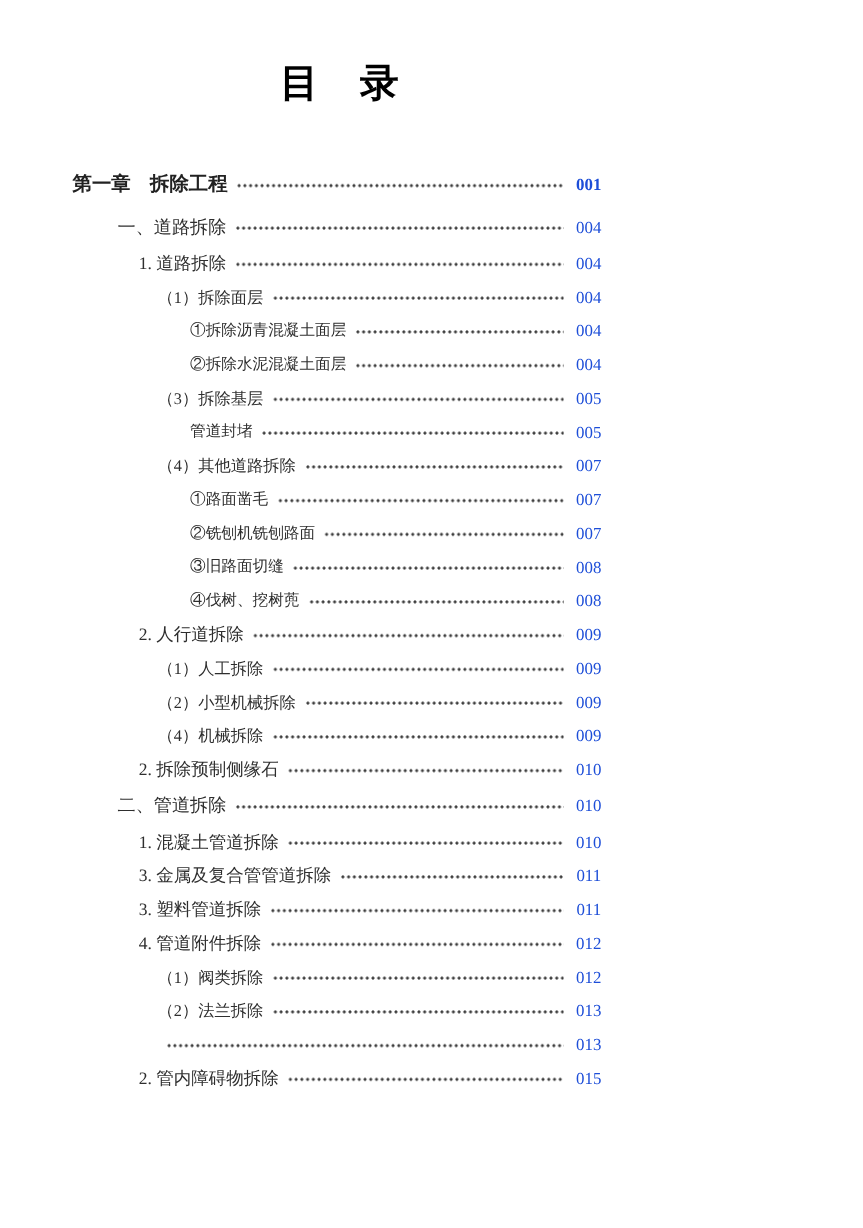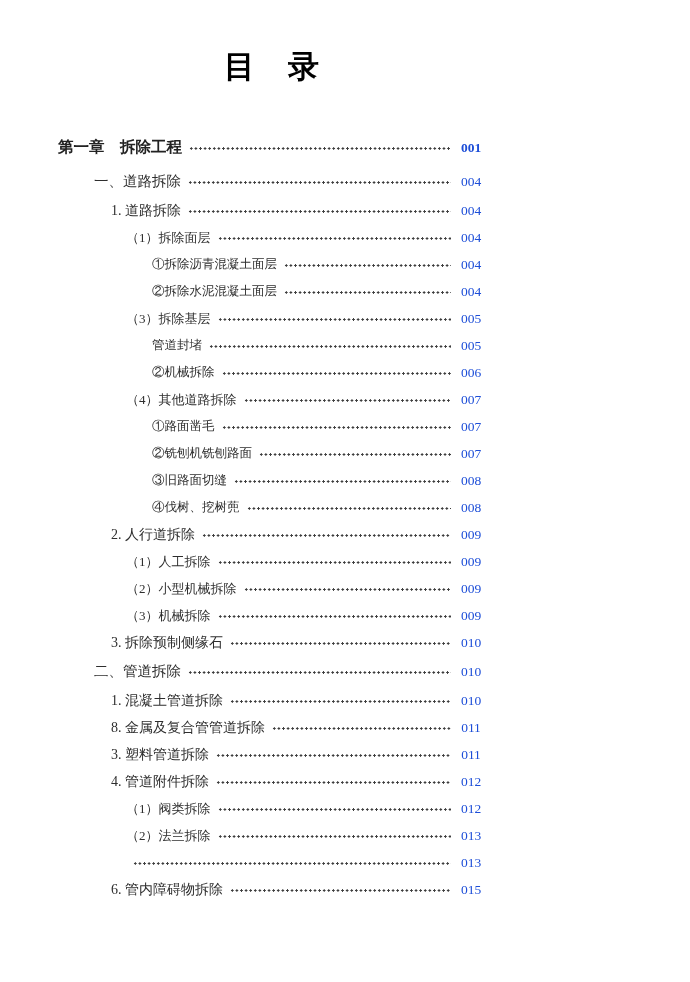--- a/index.html
+++ b/index.html
@@ -98,25 +98,20 @@
       <div class="row lvl3">
         <span class="label">（3）拆除基层</span>
         <span class="leader"></span>
         <span class="pagenum">005</span>
       </div>
       <div class="row lvl4">
         <span class="label">管道封堵</span>
         <span class="leader"></span>
         <span class="pagenum">005</span>
       </div>
-      <div class="row lvl4">
-        <span class="label">②机械拆除</span>
-        <span class="leader"></span>
-        <span class="pagenum">006</span>
-      </div>
       <div class="row lvl3">
         <span class="label">（4）其他道路拆除</span>
         <span class="leader"></span>
         <span class="pagenum">007</span>
       </div>
       <div class="row lvl4">
         <span class="label">①路面凿毛</span>
         <span class="leader"></span>
         <span class="pagenum">007</span>
       </div>
@@ -144,41 +139,41 @@
         <span class="label">（1）人工拆除</span>
         <span class="leader"></span>
         <span class="pagenum">009</span>
       </div>
       <div class="row lvl3">
         <span class="label">（2）小型机械拆除</span>
         <span class="leader"></span>
         <span class="pagenum">009</span>
       </div>
       <div class="row lvl3">
-        <span class="label">（3）机械拆除</span>
-        <span class="leader"></span>
-        <span class="pagenum">009</span>
-      </div>
-      <div class="row lvl2">
-        <span class="label">3. 拆除预制侧缘石</span>
+        <span class="label">（4）机械拆除</span>
+        <span class="leader"></span>
+        <span class="pagenum">009</span>
+      </div>
+      <div class="row lvl2">
+        <span class="label">2. 拆除预制侧缘石</span>
         <span class="leader"></span>
         <span class="pagenum">010</span>
       </div>
       <div class="row lvl1">
         <span class="label">二、管道拆除</span>
         <span class="leader"></span>
         <span class="pagenum">010</span>
       </div>
       <div class="row lvl2">
         <span class="label">1. 混凝土管道拆除</span>
         <span class="leader"></span>
         <span class="pagenum">010</span>
       </div>
       <div class="row lvl2">
-        <span class="label">8. 金属及复合管管道拆除</span>
+        <span class="label">3. 金属及复合管管道拆除</span>
         <span class="leader"></span>
         <span class="pagenum">011</span>
       </div>
       <div class="row lvl2">
         <span class="label">3. 塑料管道拆除</span>
         <span class="leader"></span>
         <span class="pagenum">011</span>
       </div>
       <div class="row lvl2">
         <span class="label">4. 管道附件拆除</span>
@@ -193,18 +188,18 @@
       <div class="row lvl3">
         <span class="label">（2）法兰拆除</span>
         <span class="leader"></span>
         <span class="pagenum">013</span>
       </div>
       <div class="row lvl3">
         <span class="leader"></span>
         <span class="pagenum">013</span>
       </div>
       <div class="row lvl2">
-        <span class="label">6. 管内障碍物拆除</span>
+        <span class="label">2. 管内障碍物拆除</span>
         <span class="leader"></span>
         <span class="pagenum">015</span>
       </div>
     </div>
 </div>
 
 </body></html>

